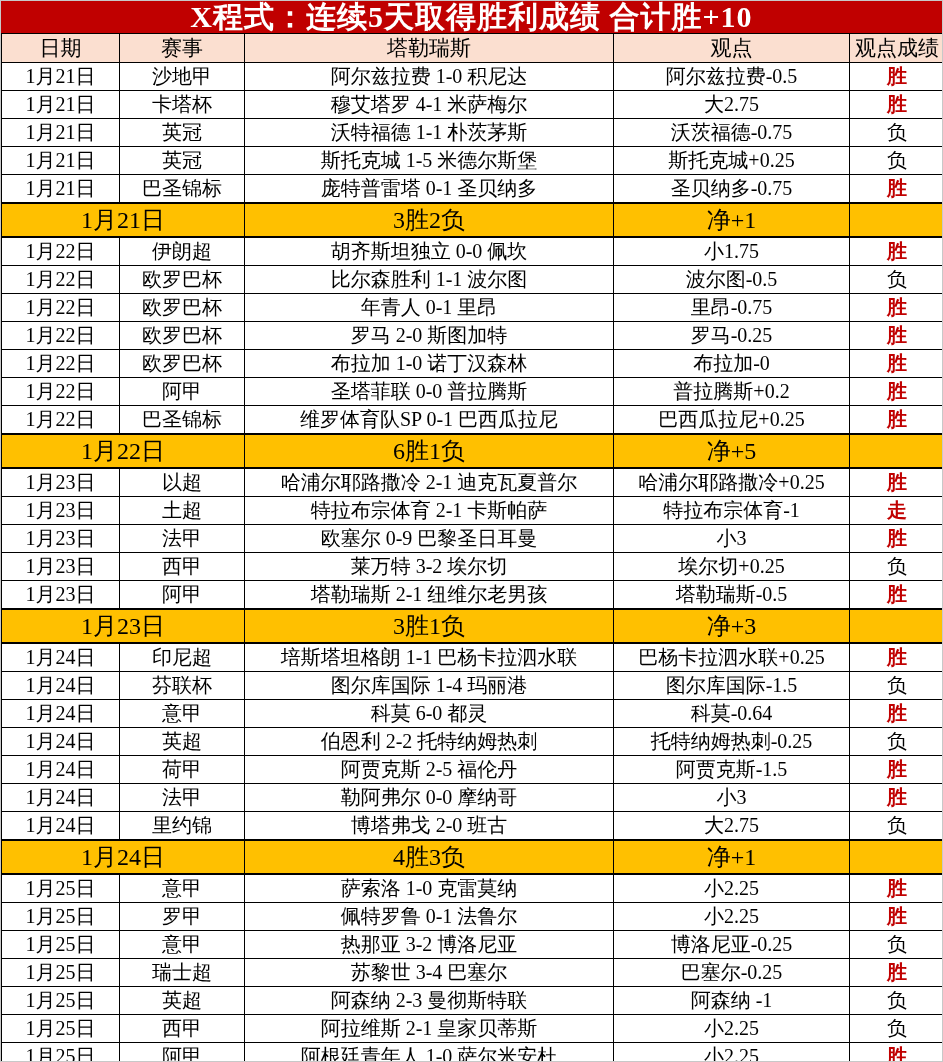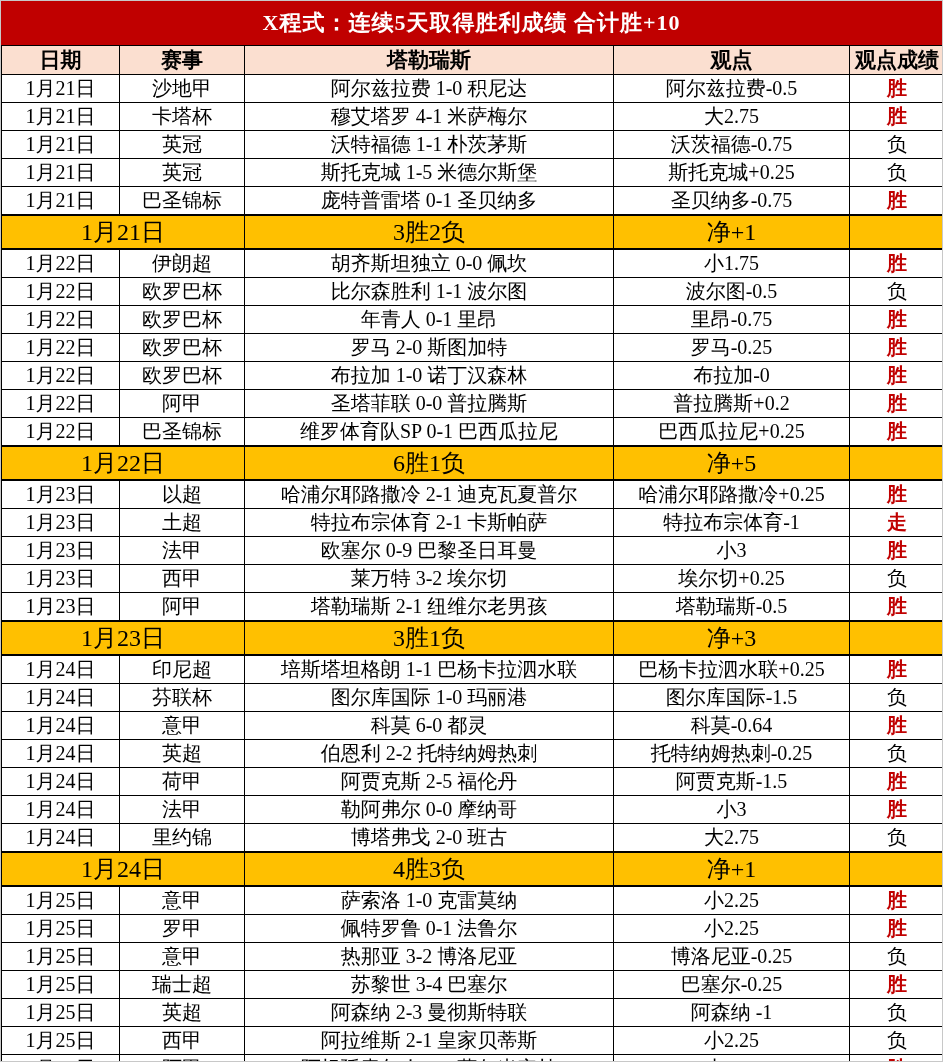--- a/index.html
+++ b/index.html
@@ -20,24 +20,24 @@
   }
   .page{
     width:943px;
     height:1062px;
     border:1px solid #c8c8c8;
     overflow:hidden;
     background:#fff;
   }
   .title-bar{
     width:100%;
-    height:44px;
+    height:32px;
     background:var(--title-bg);
     color:var(--title-text);
-    font-size:22px;
+    font-size:30px;
     font-weight:bold;
     display:flex;
     align-items:center;
     justify-content:center;
     letter-spacing:1px;
   }
   table.results{
     width:943px;
     border-collapse:collapse;
     table-layout:fixed;
@@ -45,21 +45,21 @@
   table.results td, table.results th{
     border:1px solid #000;
     text-align:center;
     vertical-align:middle;
     overflow:hidden;
     white-space:nowrap;
     color:#000;
   }
   thead th{
     background:var(--header-bg);
-    font-weight:bold;
+    font-weight:normal;
     font-size:21px;
     height:26px;
     border-bottom:2px solid #000;
   }
   tr.match-row td{
     height:27px;
     font-size:20px;
     background:#fff;
   }
   td.result-win{
@@ -242,21 +242,21 @@
         <tr class="match-row">
           <td>1月24日</td>
           <td>印尼超</td>
           <td>培斯塔坦格朗 1-1 巴杨卡拉泗水联</td>
           <td>巴杨卡拉泗水联+0.25</td>
           <td class="result-win">胜</td>
         </tr>
         <tr class="match-row">
           <td>1月24日</td>
           <td>芬联杯</td>
-          <td>图尔库国际 1-0 玛丽港</td>
+          <td>图尔库国际 1-4 玛丽港</td>
           <td>图尔库国际-1.5</td>
           <td class="result-lose">负</td>
         </tr>
         <tr class="match-row">
           <td>1月24日</td>
           <td>意甲</td>
           <td>科莫 6-0 都灵</td>
           <td>科莫-0.64</td>
           <td class="result-win">胜</td>
         </tr>

